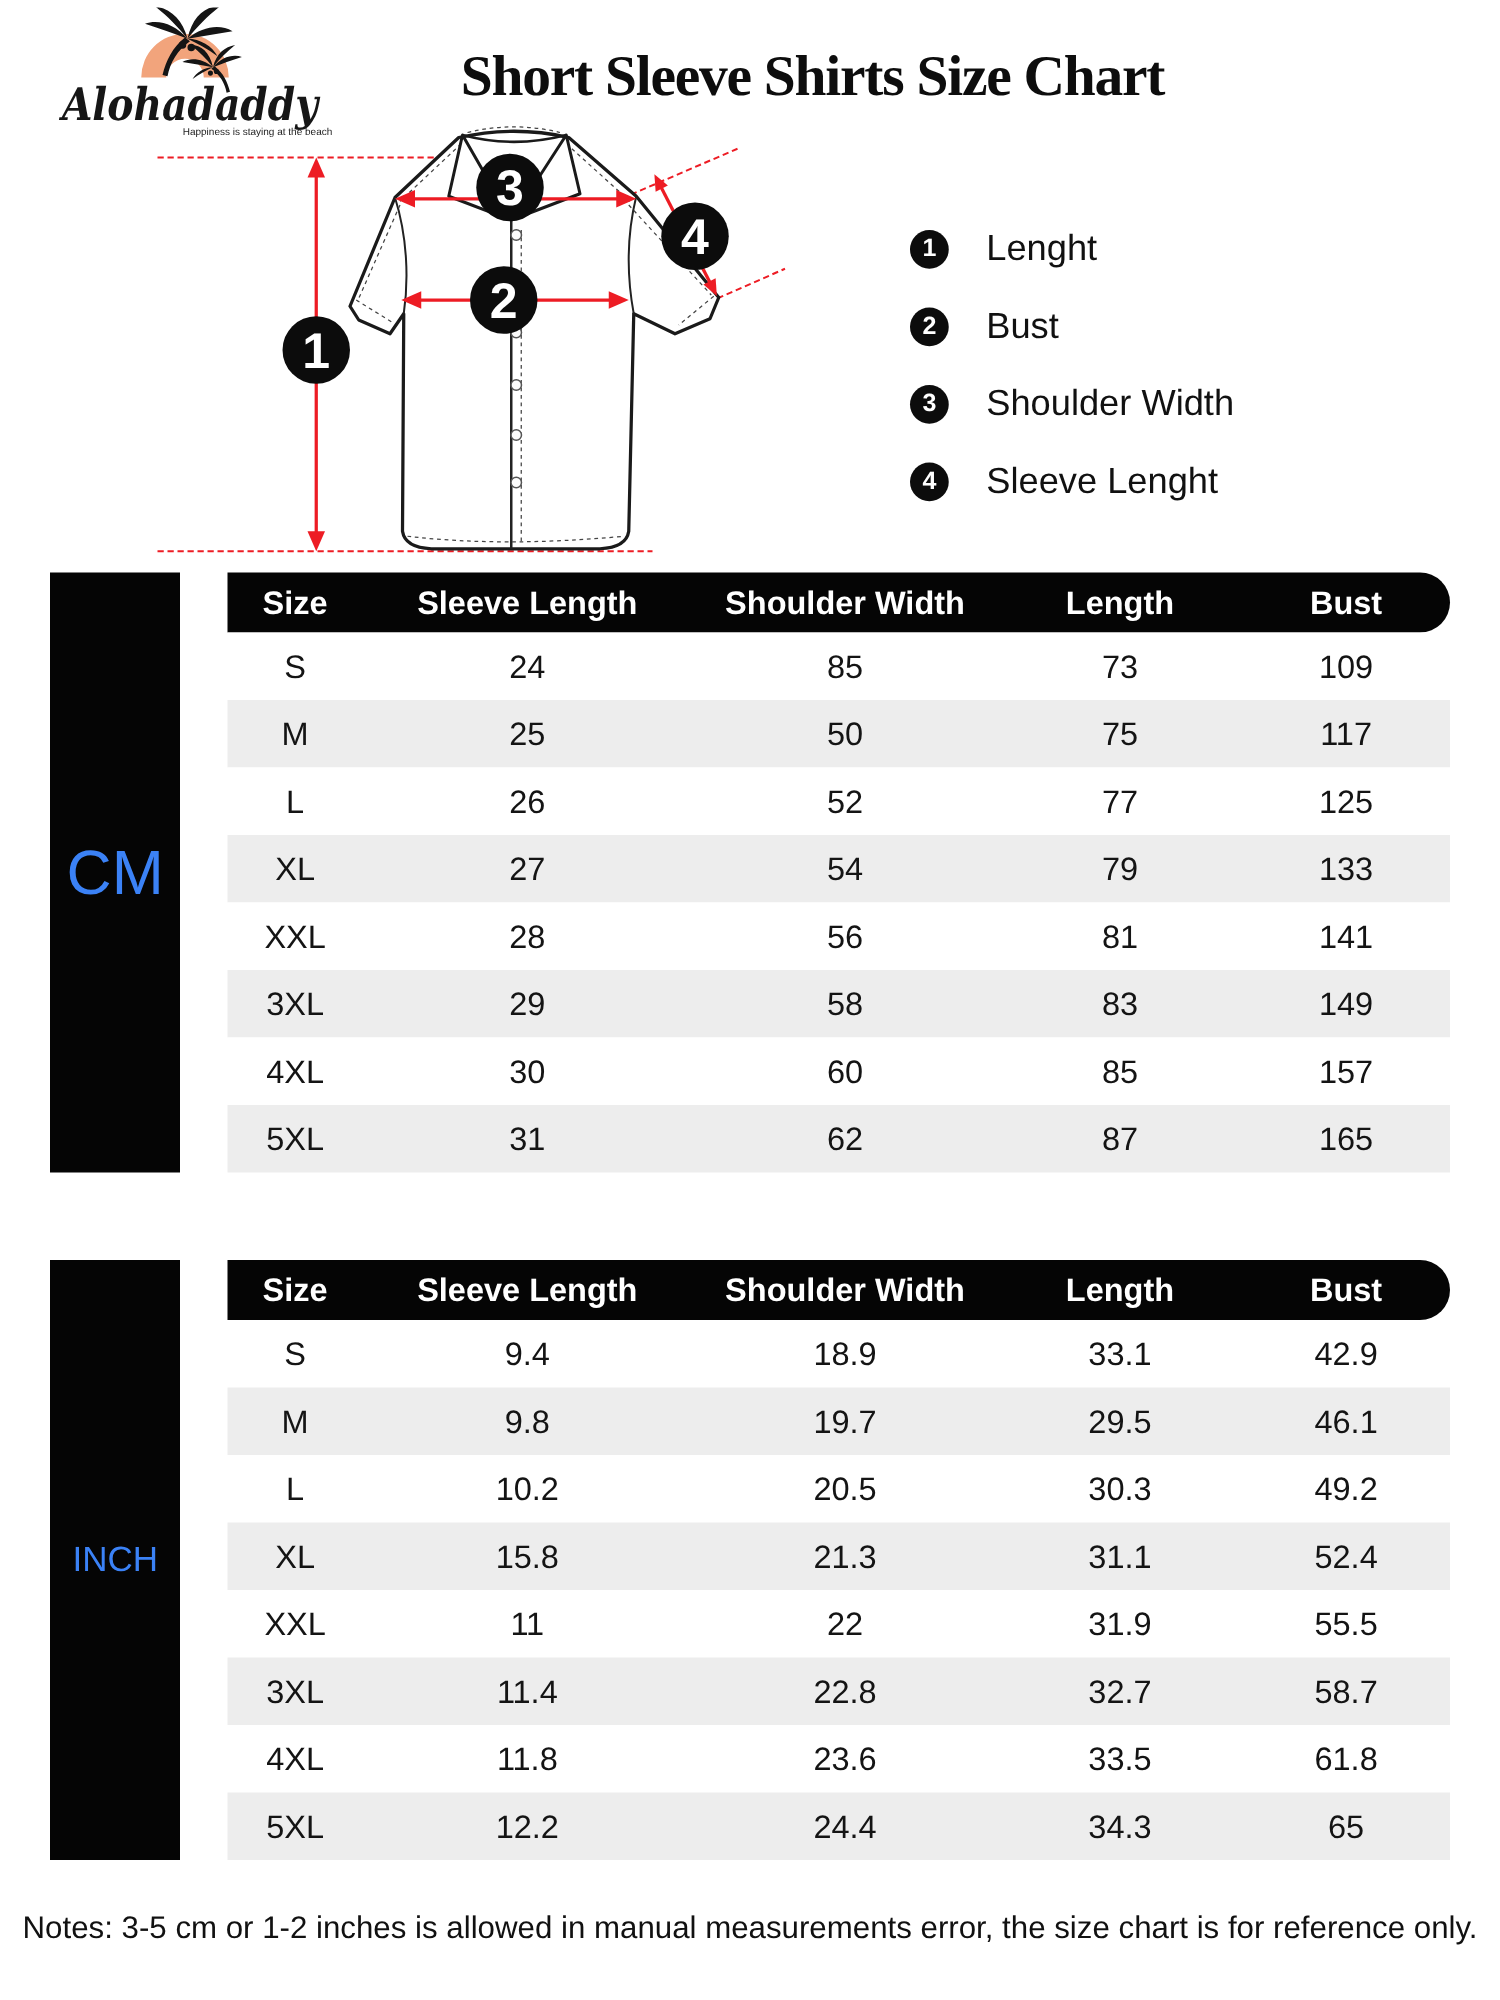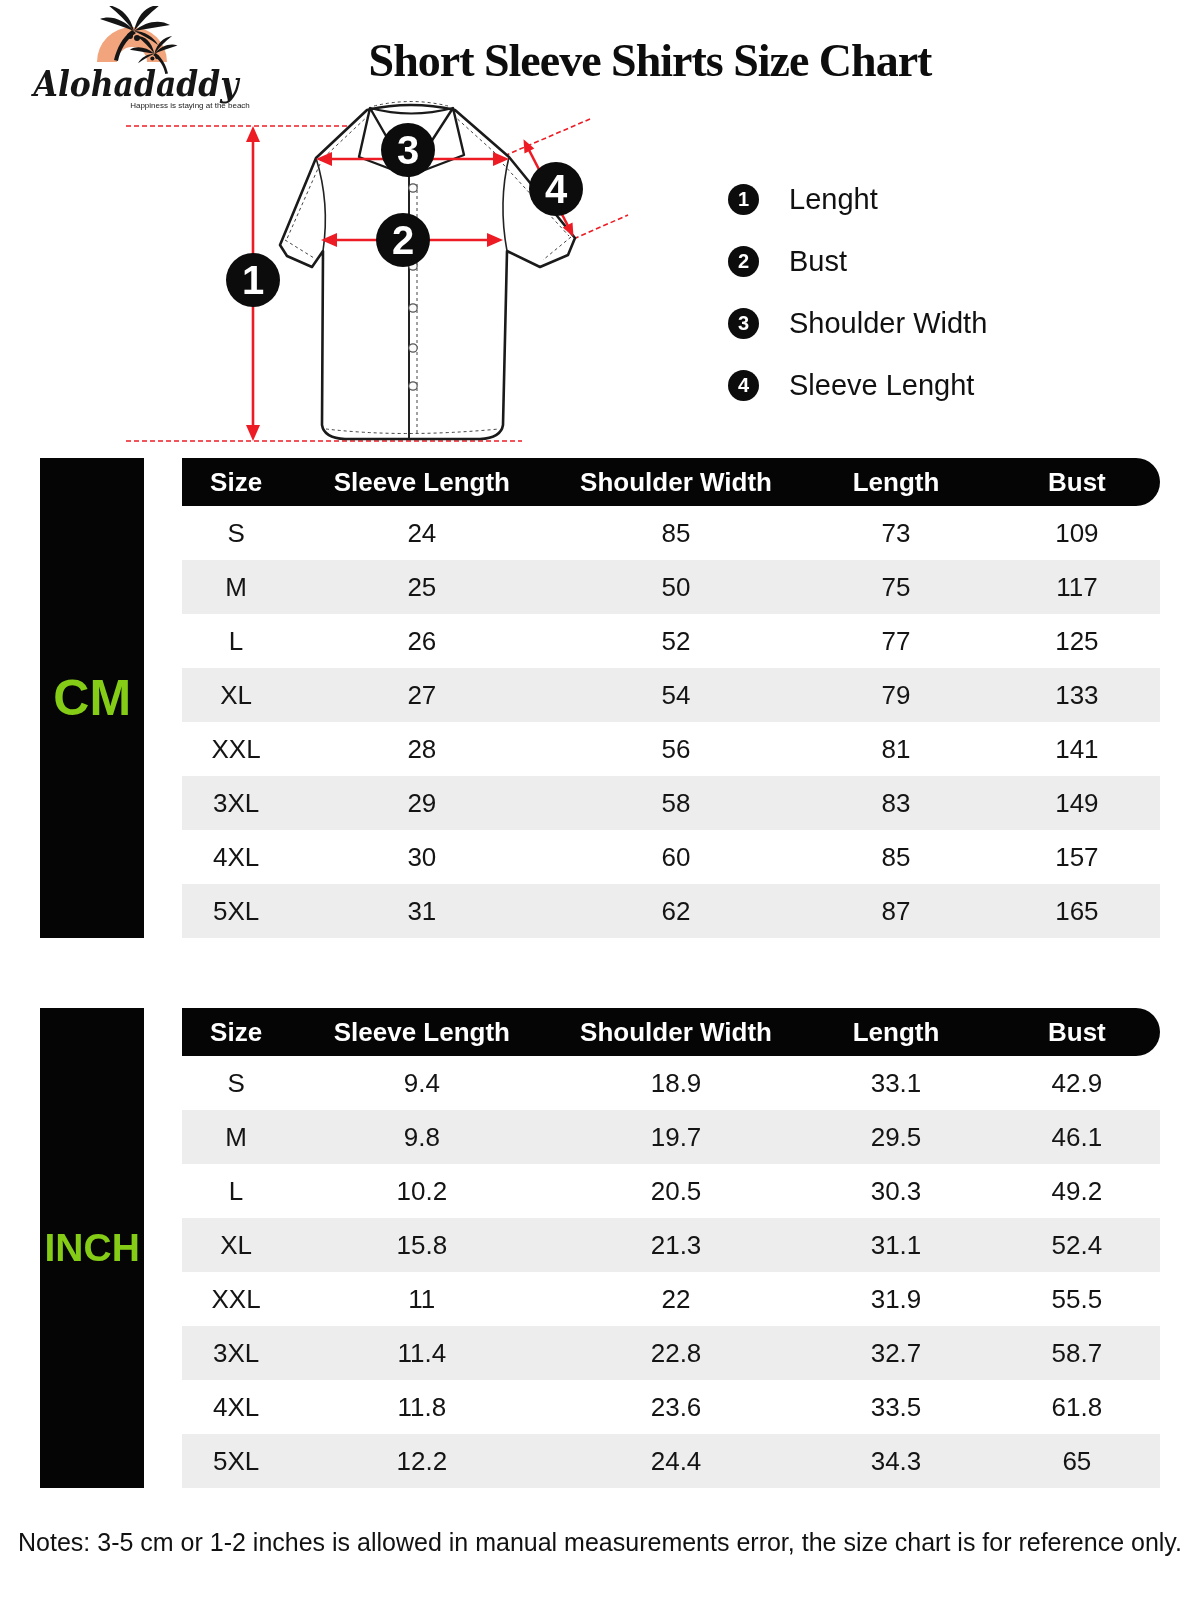--- a/index.html
+++ b/index.html
@@ -1,43 +1,43 @@
 <!DOCTYPE html>
 <html><head>
 <meta charset="utf-8">
 <style>
   html,body{margin:0;padding:0;background:#fff;}
   body{width:1200px;height:1600px;font-family:"Liberation Sans",sans-serif;color:#111;}
   .page{position:relative;width:1200px;height:1600px;background:#fff;overflow:hidden;}
 
-  .logo{position:absolute;left:24px;top:6px;width:228px;height:112px;text-decoration:underline;}
+  .logo{position:absolute;left:40px;top:6px;width:228px;height:112px;text-decoration:underline;}
   .logo svg{width:100%;height:100%;}
   .brand-text{font-family:"DejaVu Serif",serif;font-style:italic;font-weight:bold;fill:#161616;}
   .tagline-text{font-family:"Liberation Sans",sans-serif;fill:#222;}
 
   .title{position:absolute;left:200px;top:34px;width:900px;text-align:center;
          font-size:46px;font-weight:700;letter-spacing:-1px;color:#0d0d0d;font-family:Liberation Serif, serif;}
 
   .diagram{position:absolute;left:120px;top:88px;width:540px;height:372px;}
   .diagram svg{width:100%;height:100%;}
   .marker-num{font-family:"Liberation Sans",sans-serif;font-weight:700;fill:#fff;}
 
   .legend{position:absolute;left:728px;top:183px;display:flex;flex-direction:column;gap:30px;}
   .legend-item{display:flex;align-items:center;height:32px;}
   .legend-num{width:31px;height:31px;border-radius:50%;background:#0c0c0c;color:#fff;
               font-weight:700;font-size:20px;display:flex;align-items:center;justify-content:center;flex:0 0 31px;}
   .legend-label{margin-left:30px;font-size:29px;color:#111;}
 
   .size-table{position:absolute;left:40px;width:1120px;display:flex;}
   #table-cm{top:458px;}
   #table-inch{top:1008px;}
-  .unit-col{width:108px;background:#050505;color:#84cc16;display:flex;align-items:center;
-            justify-content:center;font-weight:700;}
+  .unit-col{width:108px;background:#050505;color:#3b82f6;display:flex;align-items:center;
+            justify-content:center;font-weight:400;}
   #table-cm .unit-col{font-size:50px;}
-  #table-inch .unit-col{font-size:39px;}
+  #table-inch .unit-col{font-size:28px;}
   .table-main{width:1012px;padding-left:38px;}
   .header-row{height:48px;background:#050505;border-radius:0 26px 26px 0;display:flex;
               align-items:center;color:#fff;font-weight:700;font-size:26px;}
   .data-row{height:54px;display:flex;align-items:center;font-size:26px;color:#141414;background:#fff;}
   .data-row.alt{background:#ededed;}
   .cell{text-align:center;}
   .c0{width:11%}.c1{width:27%}.c2{width:25%}.c3{width:20%}.c4{width:17%}
 
   .notes{position:absolute;left:0;top:1528px;width:1200px;text-align:center;font-size:25px;color:#111;}
 </style>

